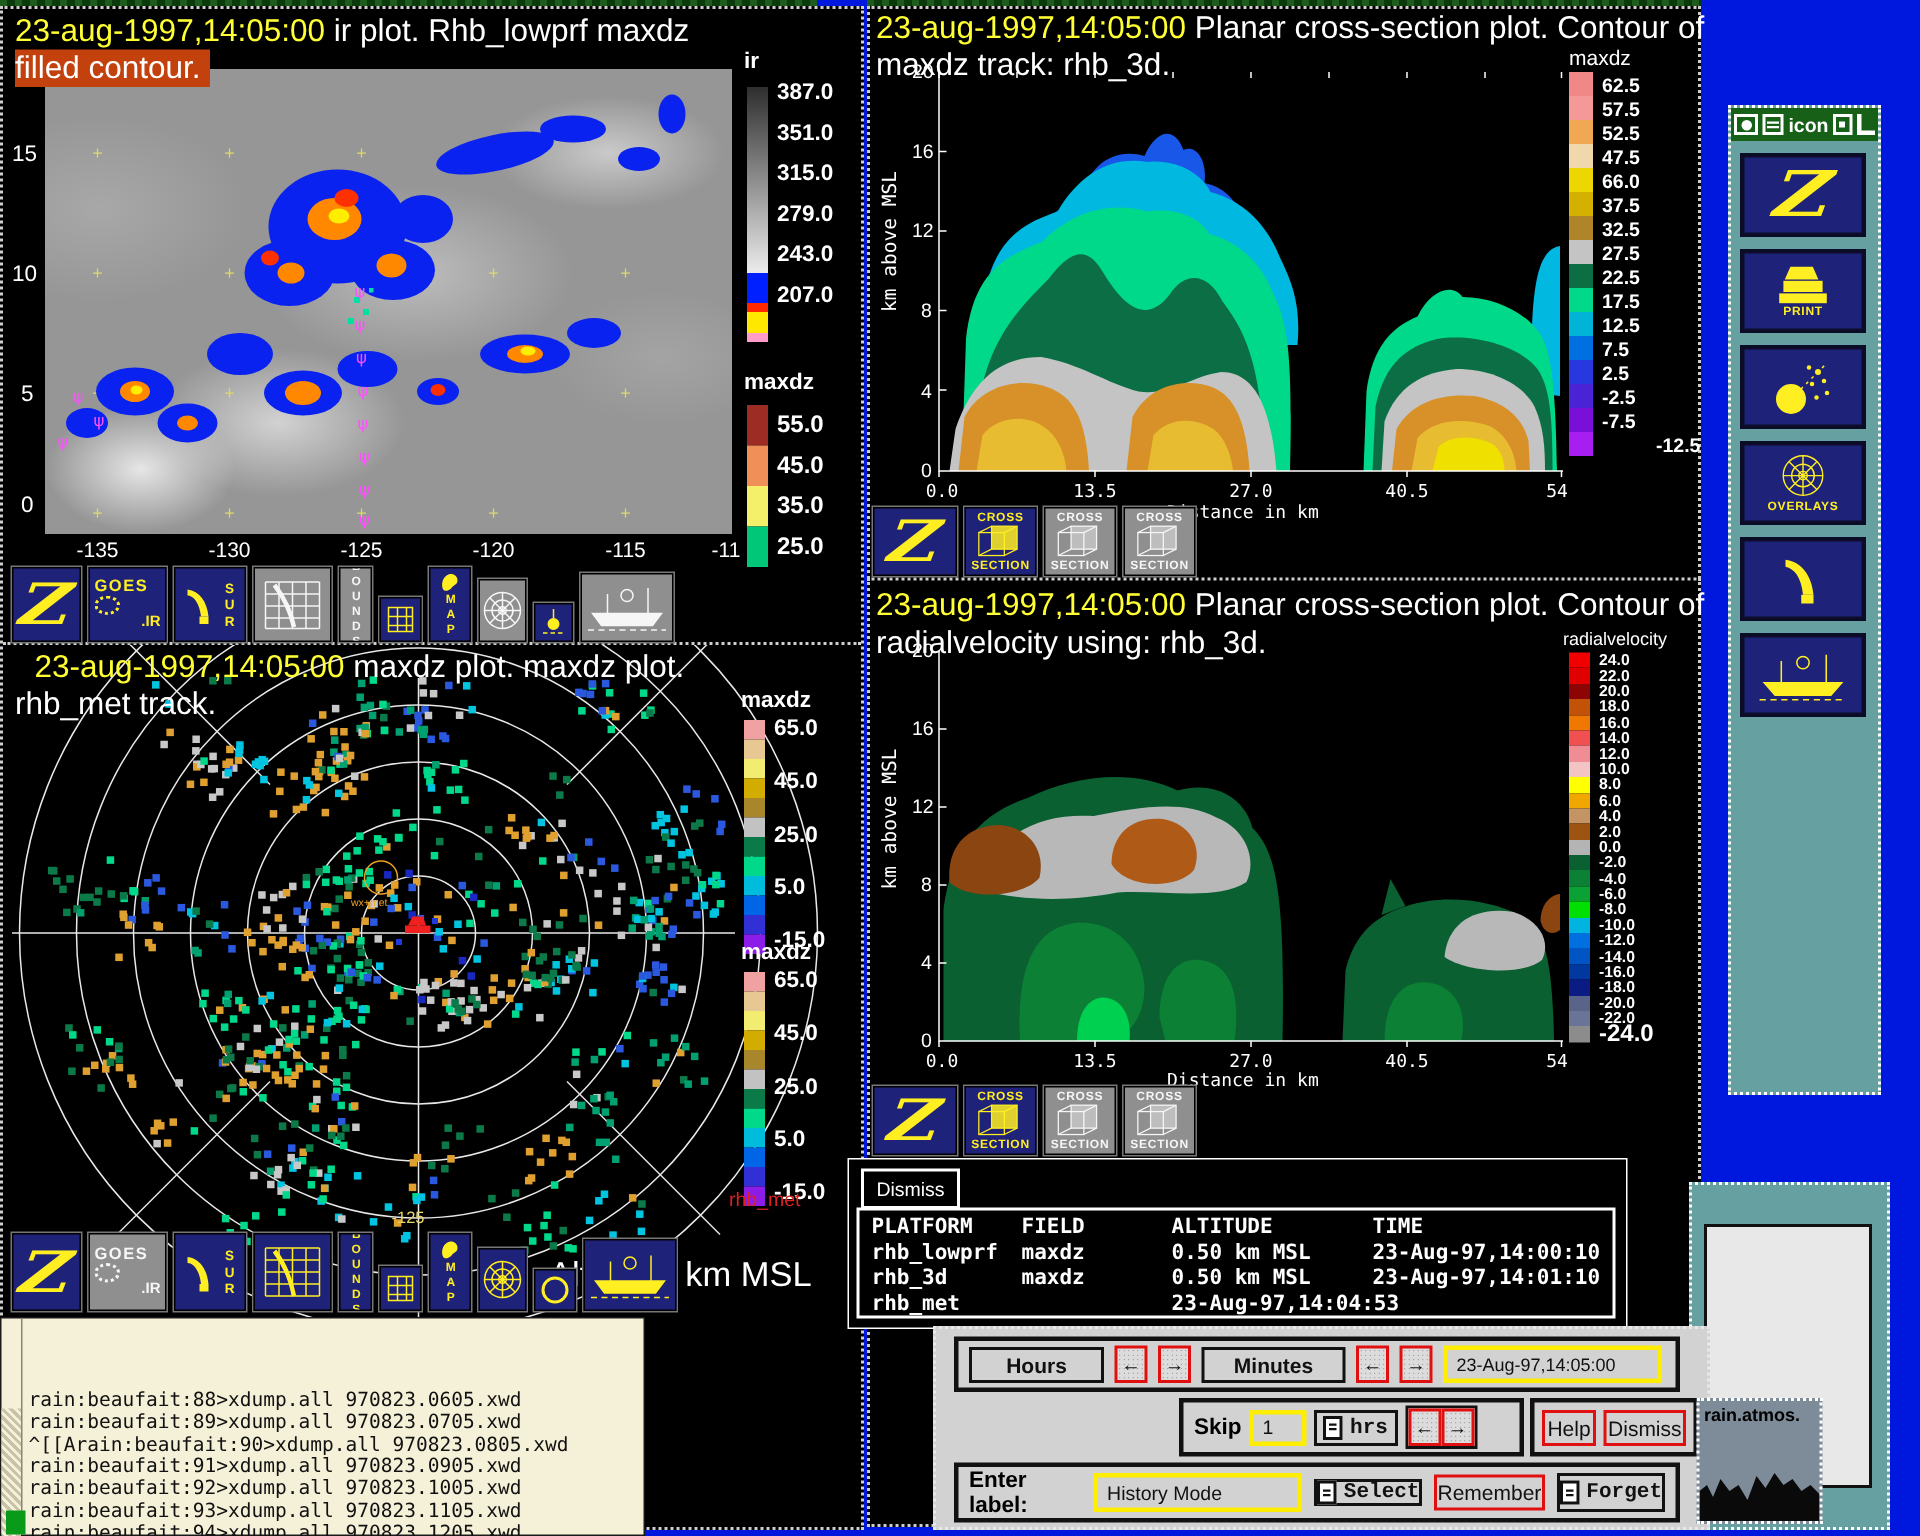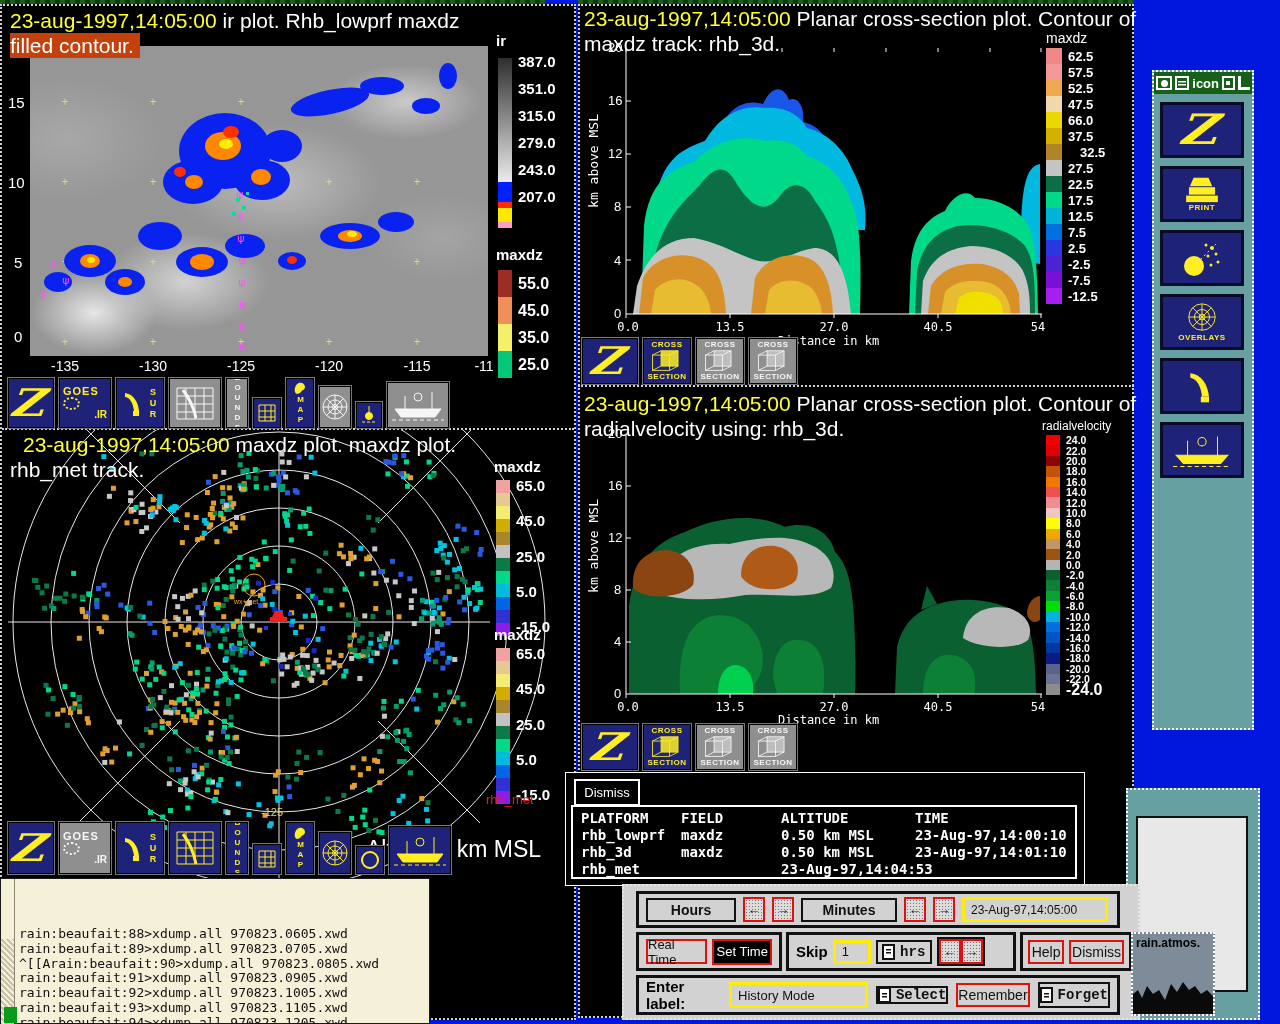--- a/index.html
+++ b/index.html
@@ -1323,21 +1323,21 @@
           <span class="lb" style="font-size:13px;">47.5</span>
         </div>
         <div class="cbrow" style="height:16px;">
           <span class="sw" style="width: 16px; height: 16px; background: rgb(236, 216, 0);"></span>
           <span class="lb" style="font-size:13px;">66.0</span>
         </div>
         <div class="cbrow" style="height:16px;">
           <span class="sw" style="width: 16px; height: 16px; background: rgb(212, 176, 0);"></span>
           <span class="lb" style="font-size:13px;">37.5</span>
         </div>
-        <div class="cbrow" style="height:16px;gap:12px;">
+        <div class="cbrow" style="height:16px;">
           <span class="sw" style="width: 16px; height: 16px; background: rgb(176, 132, 40);"></span>
           <span class="lb" style="font-size:13px;">32.5</span>
         </div>
         <div class="cbrow" style="height:16px;">
           <span class="sw" style="width: 16px; height: 16px; background: rgb(196, 196, 196);"></span>
           <span class="lb" style="font-size:13px;">27.5</span>
         </div>
         <div class="cbrow" style="height:16px;">
           <span class="sw" style="width: 16px; height: 16px; background: rgb(12, 110, 68);"></span>
           <span class="lb" style="font-size:13px;">22.5</span>
@@ -1359,21 +1359,21 @@
           <span class="lb" style="font-size:13px;">2.5</span>
         </div>
         <div class="cbrow" style="height:16px;">
           <span class="sw" style="width: 16px; height: 16px; background: rgb(74, 36, 212);"></span>
           <span class="lb" style="font-size:13px;">-2.5</span>
         </div>
         <div class="cbrow" style="height:16px;">
           <span class="sw" style="width: 16px; height: 16px; background: rgb(122, 16, 216);"></span>
           <span class="lb" style="font-size:13px;">-7.5</span>
         </div>
-        <div class="cbrow" style="height:16px;">
+        <div class="cbrow" style="height:16px;gap:36px;">
           <span class="sw" style="width: 16px; height: 16px; background: rgb(166, 30, 240);"></span>
           <span class="lb" style="font-size:13px;">-12.5</span>
         </div>
       </div>
     <div class="tbar" style="left:4px;top:332px;height:48px;">
       <div class="ibtn blue" style="width:56px;height:46px;">
           <span class="zg">Z</span>
         </div>
       <div class="ibtn blue" style="width:48px;height:46px;">
         <span class="xlbl">CROSS</span>
@@ -1710,24 +1710,20 @@
   <div id="timewin">
     <div class="tframe" style="left:12px;top:5px;width:484px;height:37px;">
       <div class="tbtn" style="width:90px;height:24px;">Hours</div>
       <div class="arrow">←</div>
       <div class="arrow">→</div>
       <div class="tbtn" style="width:96px;height:24px;">Minutes</div>
       <div class="arrow">←</div>
       <div class="arrow">→</div>
       <div class="yfield" style="width:146px;height:25px;font-size:12px;">23-Aug-97,14:05:00</div>
     </div>
-    <div class="tframe" style="left:12px;top:46px;width:146px;height:39px;gap:5px;">
-      <div class="rbtn" style="width:64px;height:25px;font-size:13px;">Real Time</div>
-      <div class="rbtn" style="width:62px;height:26px;background:#000;color:#fff;font-size:13px;">Set Time</div>
-    </div>
     <div class="tframe" style="left:162px;top:46px;width:230px;height:39px;gap:5px;">
       <span style="font-weight:700;font-size:15px;">Skip</span>
       <div class="yfield" style="width:38px;height:24px;font-size:13px;">1</div>
       <div class="mbtn" style="width:56px;height:24px;">
           <span class="menu-glyph"></span>
           <span>hrs</span>
         </div>
       <div style="display:flex;border:2px solid #111;">
         <div class="arrow">←</div>
         <div class="arrow">→</div>

